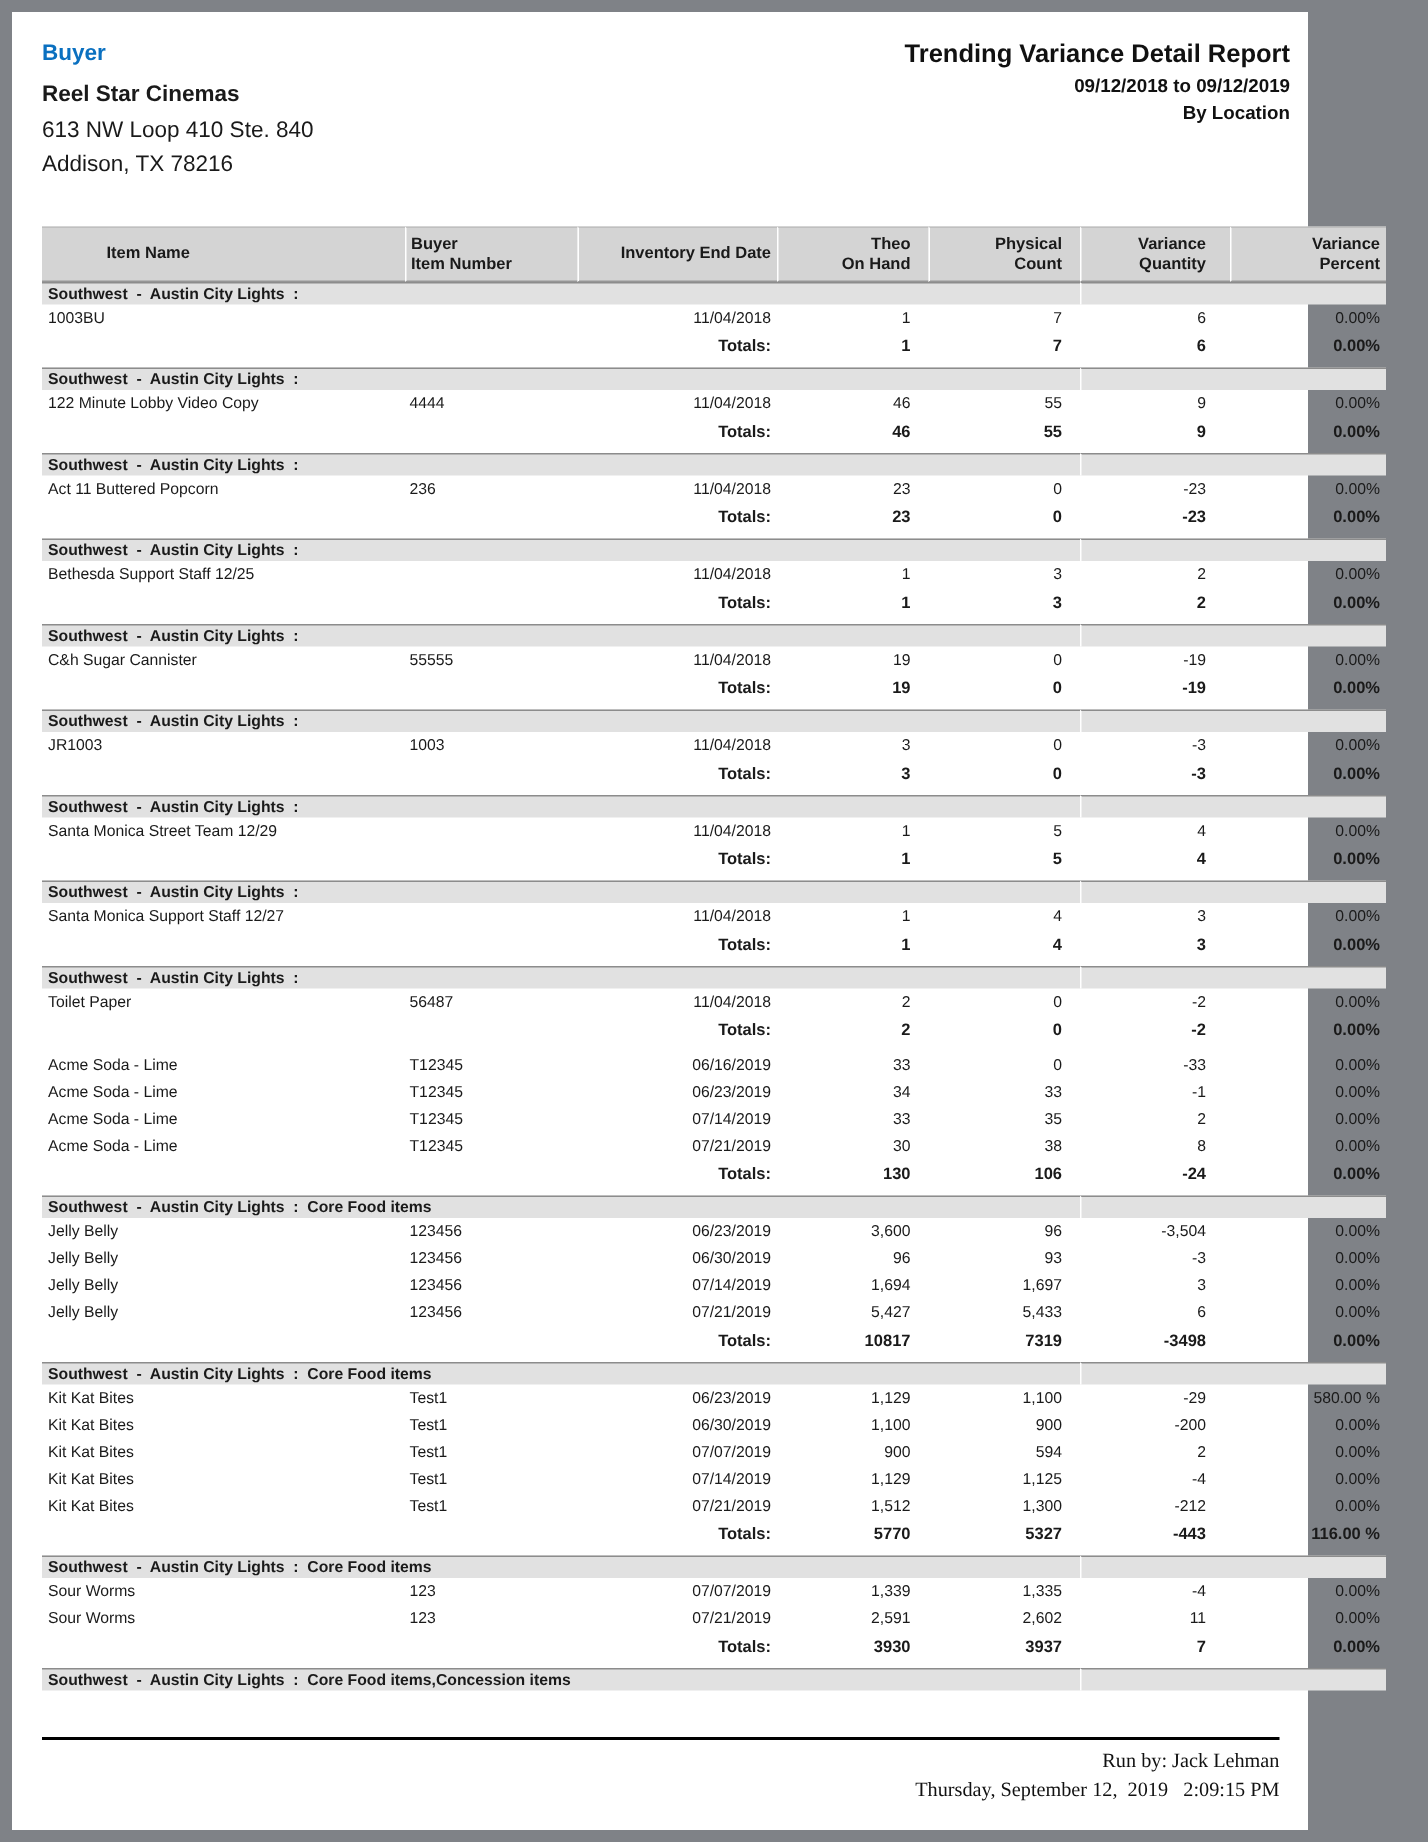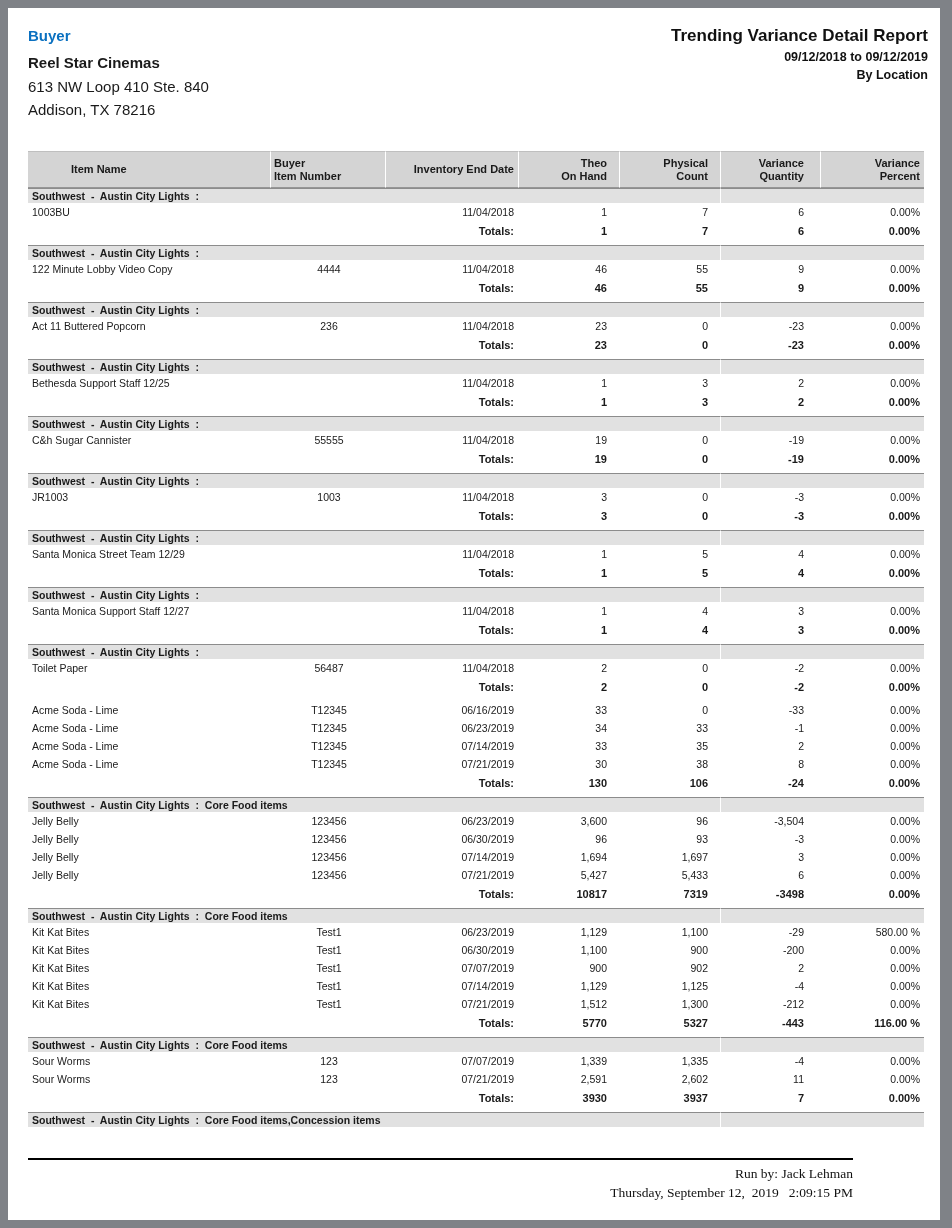--- a/index.html
+++ b/index.html
@@ -4,21 +4,21 @@
 <style>
   * { margin:0; padding:0; box-sizing:border-box; }
   html,body { width:952px; height:1228px; }
   body {
     background:#7f8287;
     font-family:"Liberation Sans", sans-serif;
     position:relative;
   }
   .page {
     position:absolute; left:8px; top:8px;
-    width:932px; height:1212px;
+    width:864px; height:1212px;
     background:#ffffff;
     padding:16px 12px 0 20px;
   }
   
   .hdr { display:flex; justify-content:space-between; }
   .hdr-left { line-height:23px; font-size:15px; color:#1a1a1a; }
   .buyer-lbl { color:#0a70c0; font-weight:bold; font-size:15px; margin-bottom:4px; }
   .company { font-weight:bold; margin-bottom:1px; }
   .hdr-right { text-align:right; padding-top:2px; }
   .rpt-title { font-size:17px; font-weight:bold; color:#111; }
@@ -48,21 +48,21 @@
     font-weight:bold;
     white-space:pre;
     font-size:10.5px;
   }
   .band-l { padding-left:4px; }
   .band-r { border-left:1px solid #ffffff; }
   .data-row td { height:18px; vertical-align:middle; }
   .totals-row td { height:19px; vertical-align:middle; font-weight:bold; font-size:11px; }
   .spacer td { height:5px; }
   .c0 { text-align:left; padding-left:4px; }
-  .c1 { text-align:center; padding-left:3px; }
+  .c1 { text-align:left; padding-left:3px; }
   .c2 { text-align:right; padding-right:4px; }
   .c3 { text-align:right; padding-right:12px; }
   .c4 { text-align:right; padding-right:12px; }
   .c5 { text-align:right; padding-right:16px; }
   .c6 { text-align:right; padding-right:4px; }
   .b  { font-weight:bold; }
   
   .footer {
     width:825px;
     margin-top:26px;
@@ -456,21 +456,21 @@
           <td class="c3">1,100</td>
           <td class="c4">900</td>
           <td class="c5">-200</td>
           <td class="c6">0.00%</td>
         </tr>
         <tr class="data-row">
           <td class="c0">Kit Kat Bites</td>
           <td class="c1">Test1</td>
           <td class="c2">07/07/2019</td>
           <td class="c3">900</td>
-          <td class="c4">902</td>
+          <td class="c4">594</td>
           <td class="c5">2</td>
           <td class="c6">0.00%</td>
         </tr>
         <tr class="data-row">
           <td class="c0">Kit Kat Bites</td>
           <td class="c1">Test1</td>
           <td class="c2">07/14/2019</td>
           <td class="c3">1,129</td>
           <td class="c4">1,125</td>
           <td class="c5">-4</td>

